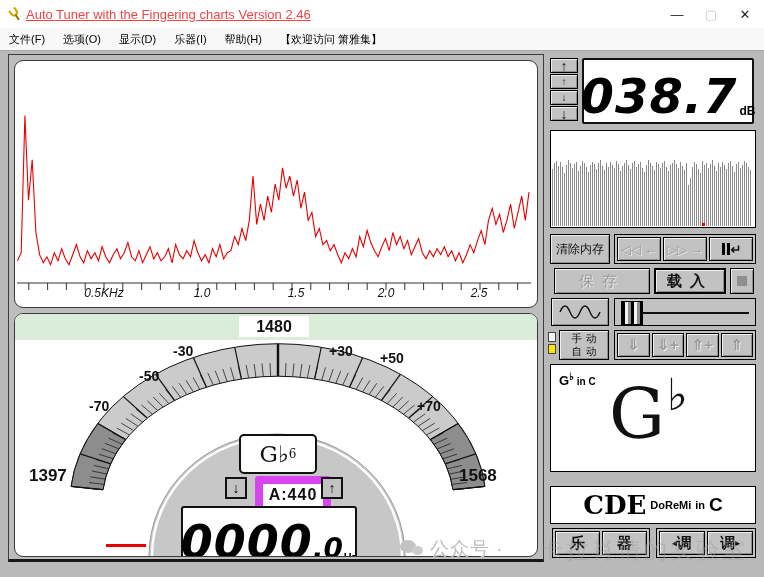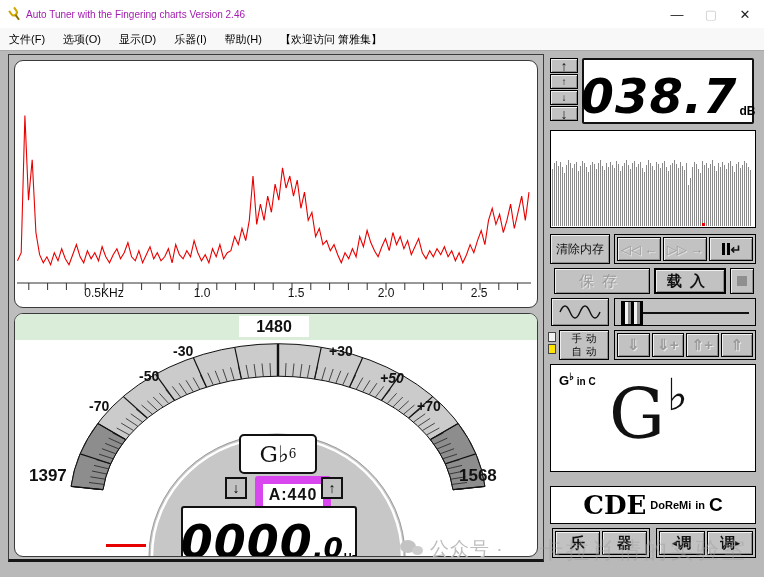--- a/index.html
+++ b/index.html
@@ -3,36 +3,36 @@
 <meta charset="utf-8">
 <style>
   html,body{margin:0;padding:0;}
   body{width:764px;height:577px;position:relative;background:#b9b9b9;
        font-family:"Liberation Sans",sans-serif;overflow:hidden;
        border-bottom:1px solid #9fd4d4;}
   .abs{position:absolute;}
 
   
   #titlebar{left:0;top:0;width:764px;height:28px;background:#fff;display:flex;align-items:center;}
-  #title-text{font-size:10px;color:#a21caf;margin-left:6px;}
+  #title-text{font-size:13px;color:#ef4444;margin-left:6px;text-decoration:underline;}
   .win-btn{width:34px;height:24px;display:flex;align-items:center;justify-content:center;
            font-size:13px;color:#222;}
   .win-btn.dim{color:#c9c9c9;}
   #win-controls{position:absolute;right:2px;top:0;display:flex;height:28px;align-items:center;}
   #menubar{left:0;top:28px;width:764px;height:22px;background:#f8f8f8;border-bottom:1px solid #a8a8a8;
            display:flex;align-items:center;gap:0;}
   .menu-item{font-size:11px;color:#000;padding:0 9px;}
 
   
   #left-panel{left:8px;top:54px;width:536px;height:508px;background:#bdbdbd;
               border:1px solid #3c3c3c;border-bottom:3px solid #161616;box-sizing:border-box;}
   .white-card{position:absolute;background:#fff;border:1px solid #3a3a3a;border-radius:9px;overflow:hidden;}
   #spectrum-panel{left:5px;top:5px;width:522px;height:246px;}
   #spectrum-svg{position:absolute;left:0;top:0;}
-  .spec-label{position:absolute;font-size:12px;color:#111;top:225px;transform:translateX(-50%);}
+  .spec-label{position:absolute;font-size:12px;color:#111;top:225px;transform:translateX(-50%);font-style:italic;}
 
   #gauge-panel{left:5px;top:258px;width:522px;height:242px;}
   #gauge-strip{position:absolute;left:0;top:0;width:522px;height:26px;background:#d9edd9;}
   #gauge-topfreq{position:absolute;left:224px;top:2px;width:70px;height:21px;background:#fff;
                  font-size:16px;font-weight:bold;text-align:center;line-height:21px;color:#111;}
   #gauge-svg{position:absolute;left:0;top:0;}
   .scale-label{position:absolute;font-size:14px;font-weight:bold;color:#111;}
   .range-label{position:absolute;font-size:17px;font-weight:bold;color:#111;}
   #note-box{position:absolute;left:224px;top:120px;width:74px;height:36px;background:#fff;
             border:2px solid #111;border-radius:5px;display:flex;align-items:center;justify-content:center;
@@ -302,21 +302,21 @@
           <line x1="430.4" y1="149.8" x2="460.8" y2="139.9" stroke="#111" stroke-width="1.2"></line>
           <line x1="438.0" y1="175.7" x2="469.9" y2="172.4" stroke="#111" stroke-width="1.2"></line>
         </g>
       <path d="M134 242 A128 122 0 0 1 390 242" fill="#c7c7c7" stroke="#9a9a9a" stroke-width="1"></path>
       <path d="M137 242 A125 119 0 0 1 387 242" fill="none" stroke="#ffffff" stroke-width="2.5"></path>
     </svg>
 
     <div class="scale-label" style="left:158px;top:29px;">-30</div>
     <div class="scale-label" style="left:314px;top:29px;">+30</div>
     <div class="scale-label" style="left:124px;top:54px;">-50</div>
-    <div class="scale-label" style="left:365px;top:56px;font-style:italic;">+50</div>
+    <div class="scale-label" style="left:365px;top:36px;">+50</div>
     <div class="scale-label" style="left:74px;top:84px;">-70</div>
     <div class="scale-label" style="left:402px;top:84px;">+70</div>
     <div class="range-label" style="left:14px;top:152px;">1397</div>
     <div class="range-label" style="left:444px;top:152px;">1568</div>
 
     <div id="note-box">
       <span>G</span>
         <span>♭</span>
         <sub>6</sub>
     </div>

